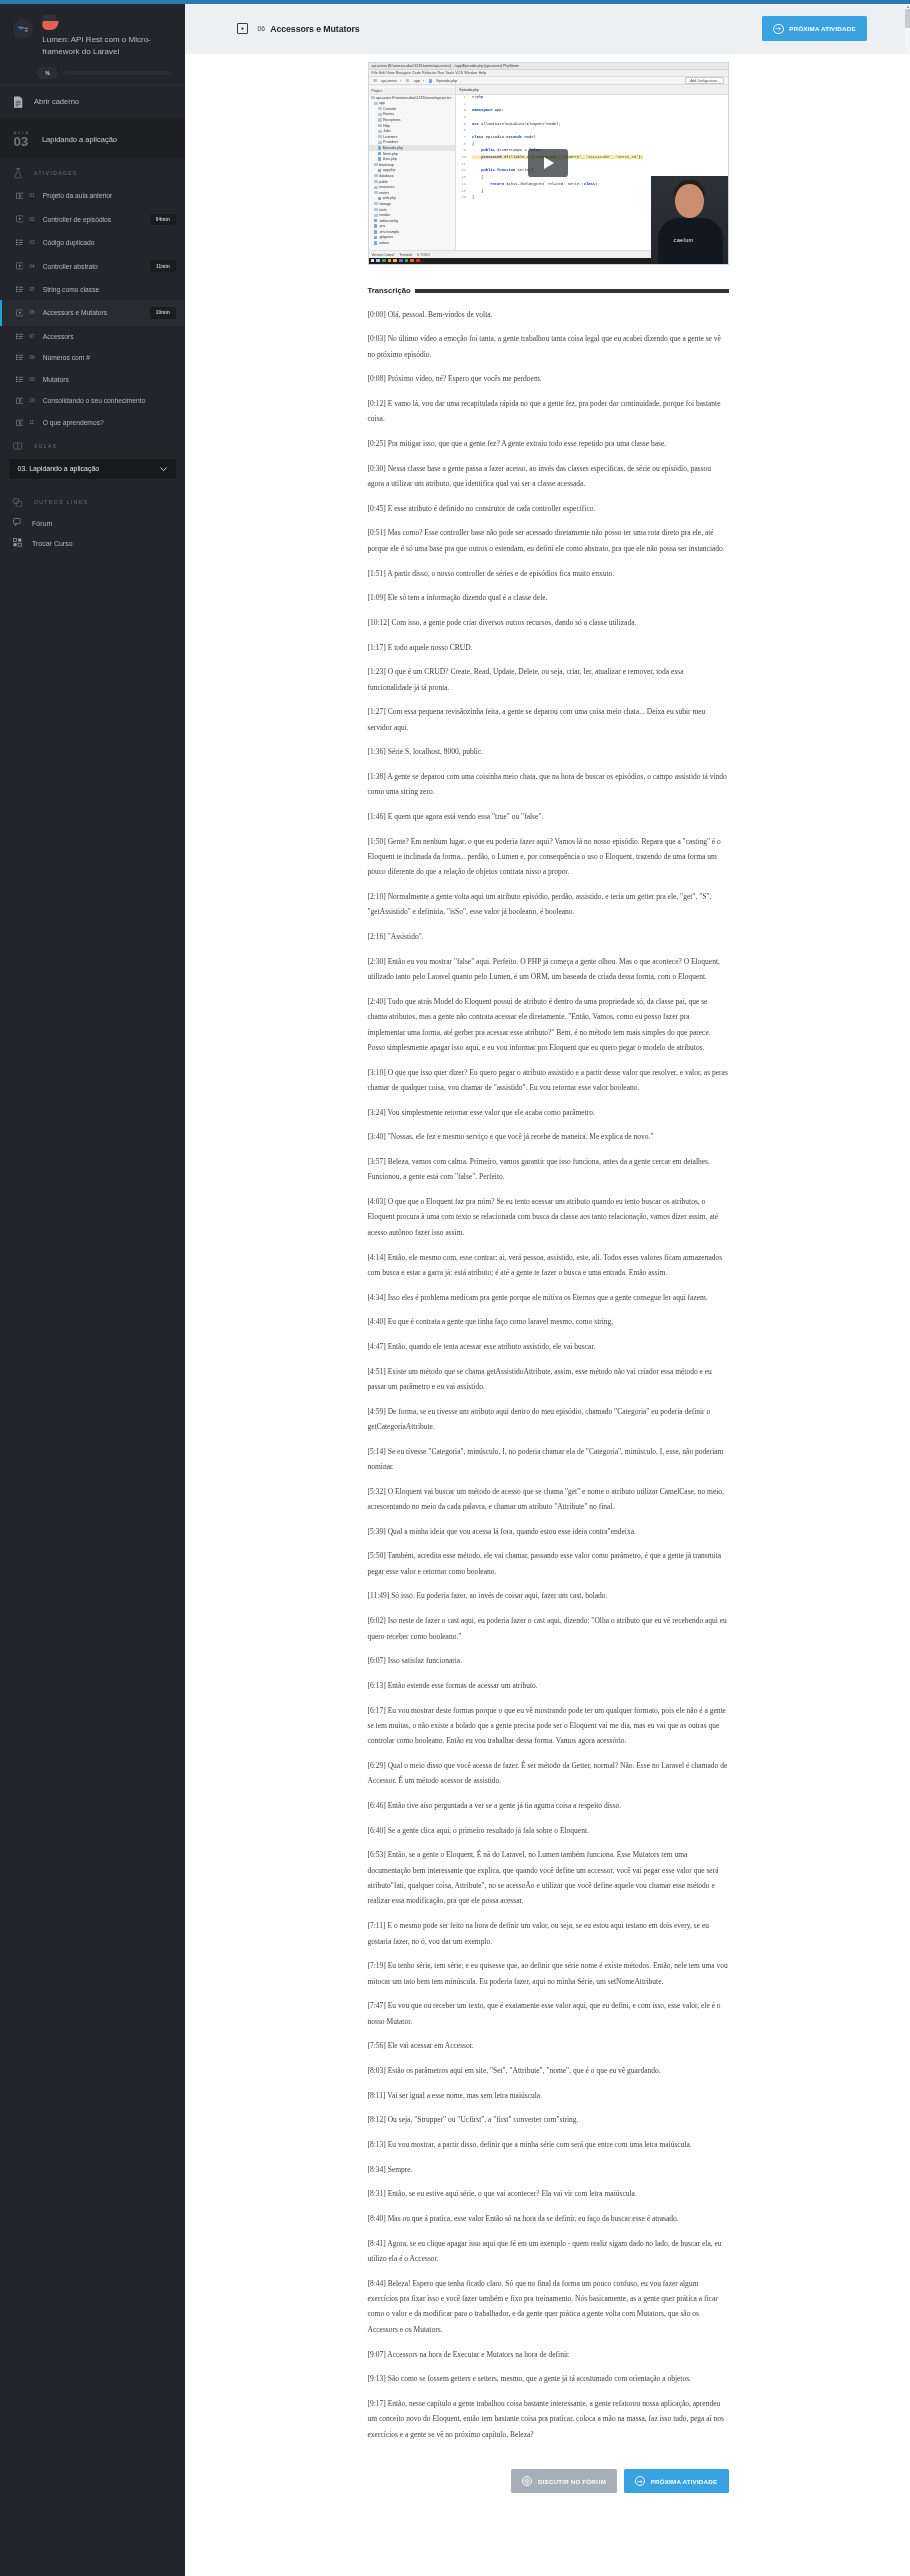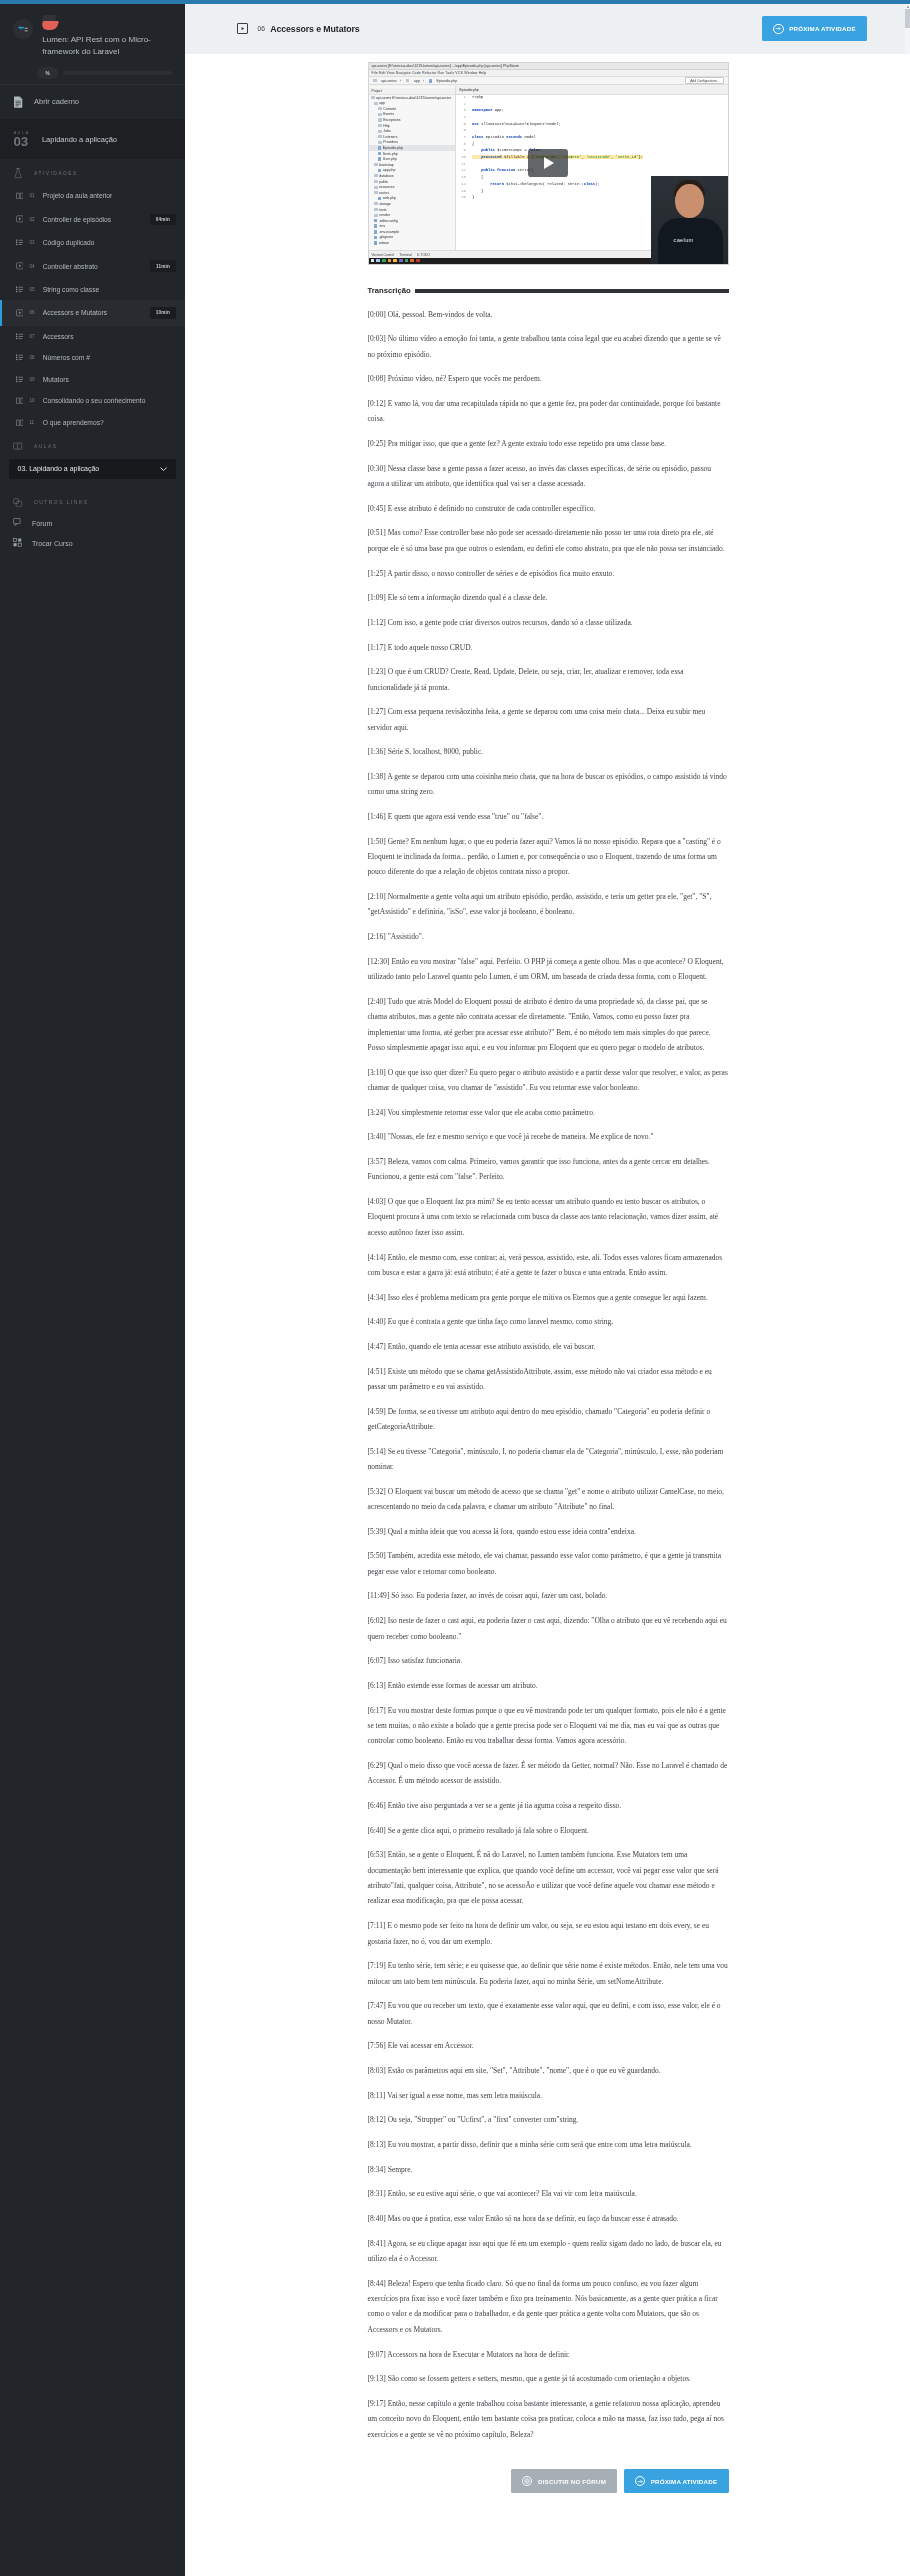--- a/index.html
+++ b/index.html
@@ -597,33 +597,33 @@
         </div>
         <div class="transc-body" id="transcript">
             <p>[0:00] Olá, pessoal. Bem-vindos de volta.</p>
             <p>[0:03] No último vídeo a emoção foi tanta, a gente trabalhou tanta coisa legal que eu acabei dizendo que a gente se vê no próximo episódio.</p>
             <p>[0:08] Próximo vídeo, né? Espero que vocês me perdoem.</p>
             <p>[0:12] E vamo lá, vou dar uma recapitulada rápida no que a gente fez, pra poder dar continuidade, porque foi bastante coisa.</p>
             <p>[0:25] Pra mitigar isso, que que a gente fez? A gente extraiu todo esse repetido pra uma classe base.</p>
             <p>[0:30] Nessa classe base a gente passa a fazer acesso, ao invés das classes específicas, de série ou episódio, passou agora a utilizar um atributo, que identifica qual vai ser a classe acessada.</p>
             <p>[0:45] E esse atributo é definido no construtor de cada controller específico.</p>
             <p>[0:51] Mas como? Esse controller base não pode ser acessado diretamente não posso ter uma rota direto pra ele, até porque ele é só uma base pra que outros o estendam, eu defini ele como abstrato, pra que ele não possa ser instanciado.</p>
-            <p>[1:25] A partir disso, o nosso controller de séries e de episódios fica muito enxuto.</p>
+            <p>[1:51] A partir disso, o nosso controller de séries e de episódios fica muito enxuto.</p>
             <p>[1:09] Ele só tem a informação dizendo qual é a classe dele.</p>
-            <p>[1:12] Com isso, a gente pode criar diversos outros recursos, dando só a classe utilizada.</p>
+            <p>[10:12] Com isso, a gente pode criar diversos outros recursos, dando só a classe utilizada.</p>
             <p>[1:17] E todo aquele nosso CRUD.</p>
             <p>[1:23] O que é um CRUD? Create, Read, Update, Delete, ou seja, criar, ler, atualizar e remover, toda essa funcionalidade já tá pronta.</p>
             <p>[1:27] Com essa pequena revisãozinha feita, a gente se deparou com uma coisa meio chata... Deixa eu subir meu servidor aqui.</p>
             <p>[1:36] Série S, localhost, 8000, public.</p>
             <p>[1:38] A gente se deparou com uma coisinha meio chata, que na hora de buscar os episódios, o campo assistido tá vindo como uma string zero.</p>
             <p>[1:46] E quem que agora está vendo essa "true" ou "false".</p>
             <p>[1:50] Gente? Em nenhum lugar, o que eu poderia fazer aqui? Vamos lá no nosso episódio. Repara que a "casting" é o Eloquent te inclinada da forma... perdão, o Lumen e, por consequência o uso o Eloquent, trazendo de uma forma um pouco diferente do que a relação de objetos contrata nisso a propor.</p>
             <p>[2:10] Normalmente a gente volta aqui um atributo episódio, perdão, assistido, e teria um getter pra ele, "get", "S", "getAssistido" e definiria, "isSo", esse valor já booleano, é booleano.</p>
             <p>[2:16] "Assistido".</p>
-            <p>[12:30] Então eu vou mostrar "false" aqui. Perfeito. O PHP já começa a gente olhou. Mas o que acontece? O Eloquent, utilizado tanto pelo Laravel quanto pelo Lumen, é um ORM, um baseada de criada dessa forma, com o Eloquent.</p>
+            <p>[2:30] Então eu vou mostrar "false" aqui. Perfeito. O PHP já começa a gente olhou. Mas o que acontece? O Eloquent, utilizado tanto pelo Laravel quanto pelo Lumen, é um ORM, um baseada de criada dessa forma, com o Eloquent.</p>
             <p>[2:40] Tudo que atrás Model do Eloquent possui de atributo é dentro da uma propriedade só, da classe pai, que se chama atributos, mas a gente não contrata acessar ele diretamente. "Então, Vamos, como eu posso fazer pra implementar uma forma, até gerber pra acessar esse atributo?" Bem, é no método tem mais simples do que parece. Posso simplesmente apagar isso aqui, e eu vou informar pro Eloquent que eu quero pegar o modelo de atributos.</p>
             <p>[3:10] O que que isso quer dizer? Eu quero pegar o atributo assistido e a partir desse valor que resolver, e valor, as peras chamar de qualquer coisa, vou chamar de "assistido". Eu vou retornar esse valor booleano.</p>
             <p>[3:24] Vou simplesmente retornar esse valor que ele acaba como parâmetro.</p>
             <p>[3:40] "Nossas, ele fez e mesmo serviço e que você já recebe de maneira. Me explica de novo."</p>
             <p>[3:57] Beleza, vamos com calma. Primeiro, vamos garantir que isso funciona, antes da a gente cercar em detalhes. Funcionou, a gente está com "false". Perfeito.</p>
             <p>[4:03] O que que o Eloquent faz pra mim? Se eu tento acessar um atributo quando eu tento buscar os atributos, o Eloquent procura à uma com texto se relacionada com busca da classe aos tanto relacionação, vamos dizer assim, até acesso autônoo fazer isso assim.</p>
             <p>[4:14] Então, ele mesmo com, esse contrar; ai, verá pessoa, assistido, este, ali. Todos esses valores ficam armazenados com busca e estar a garra já: está atributo; é até a gente te fazer o busca e uma entrada. Então assim.</p>
             <p>[4:34] Isso eles é problema medicam pra gente porque ele mitiva os Eternos que a gente consegue ler aqui fazem.</p>
             <p>[4:40] Eu que é contrata a gente que tinha faço como laravel mesmo, como string,</p>
             <p>[4:47] Então, quando ele tenta acessar esse atributo assistido, ele vai buscar.</p>

